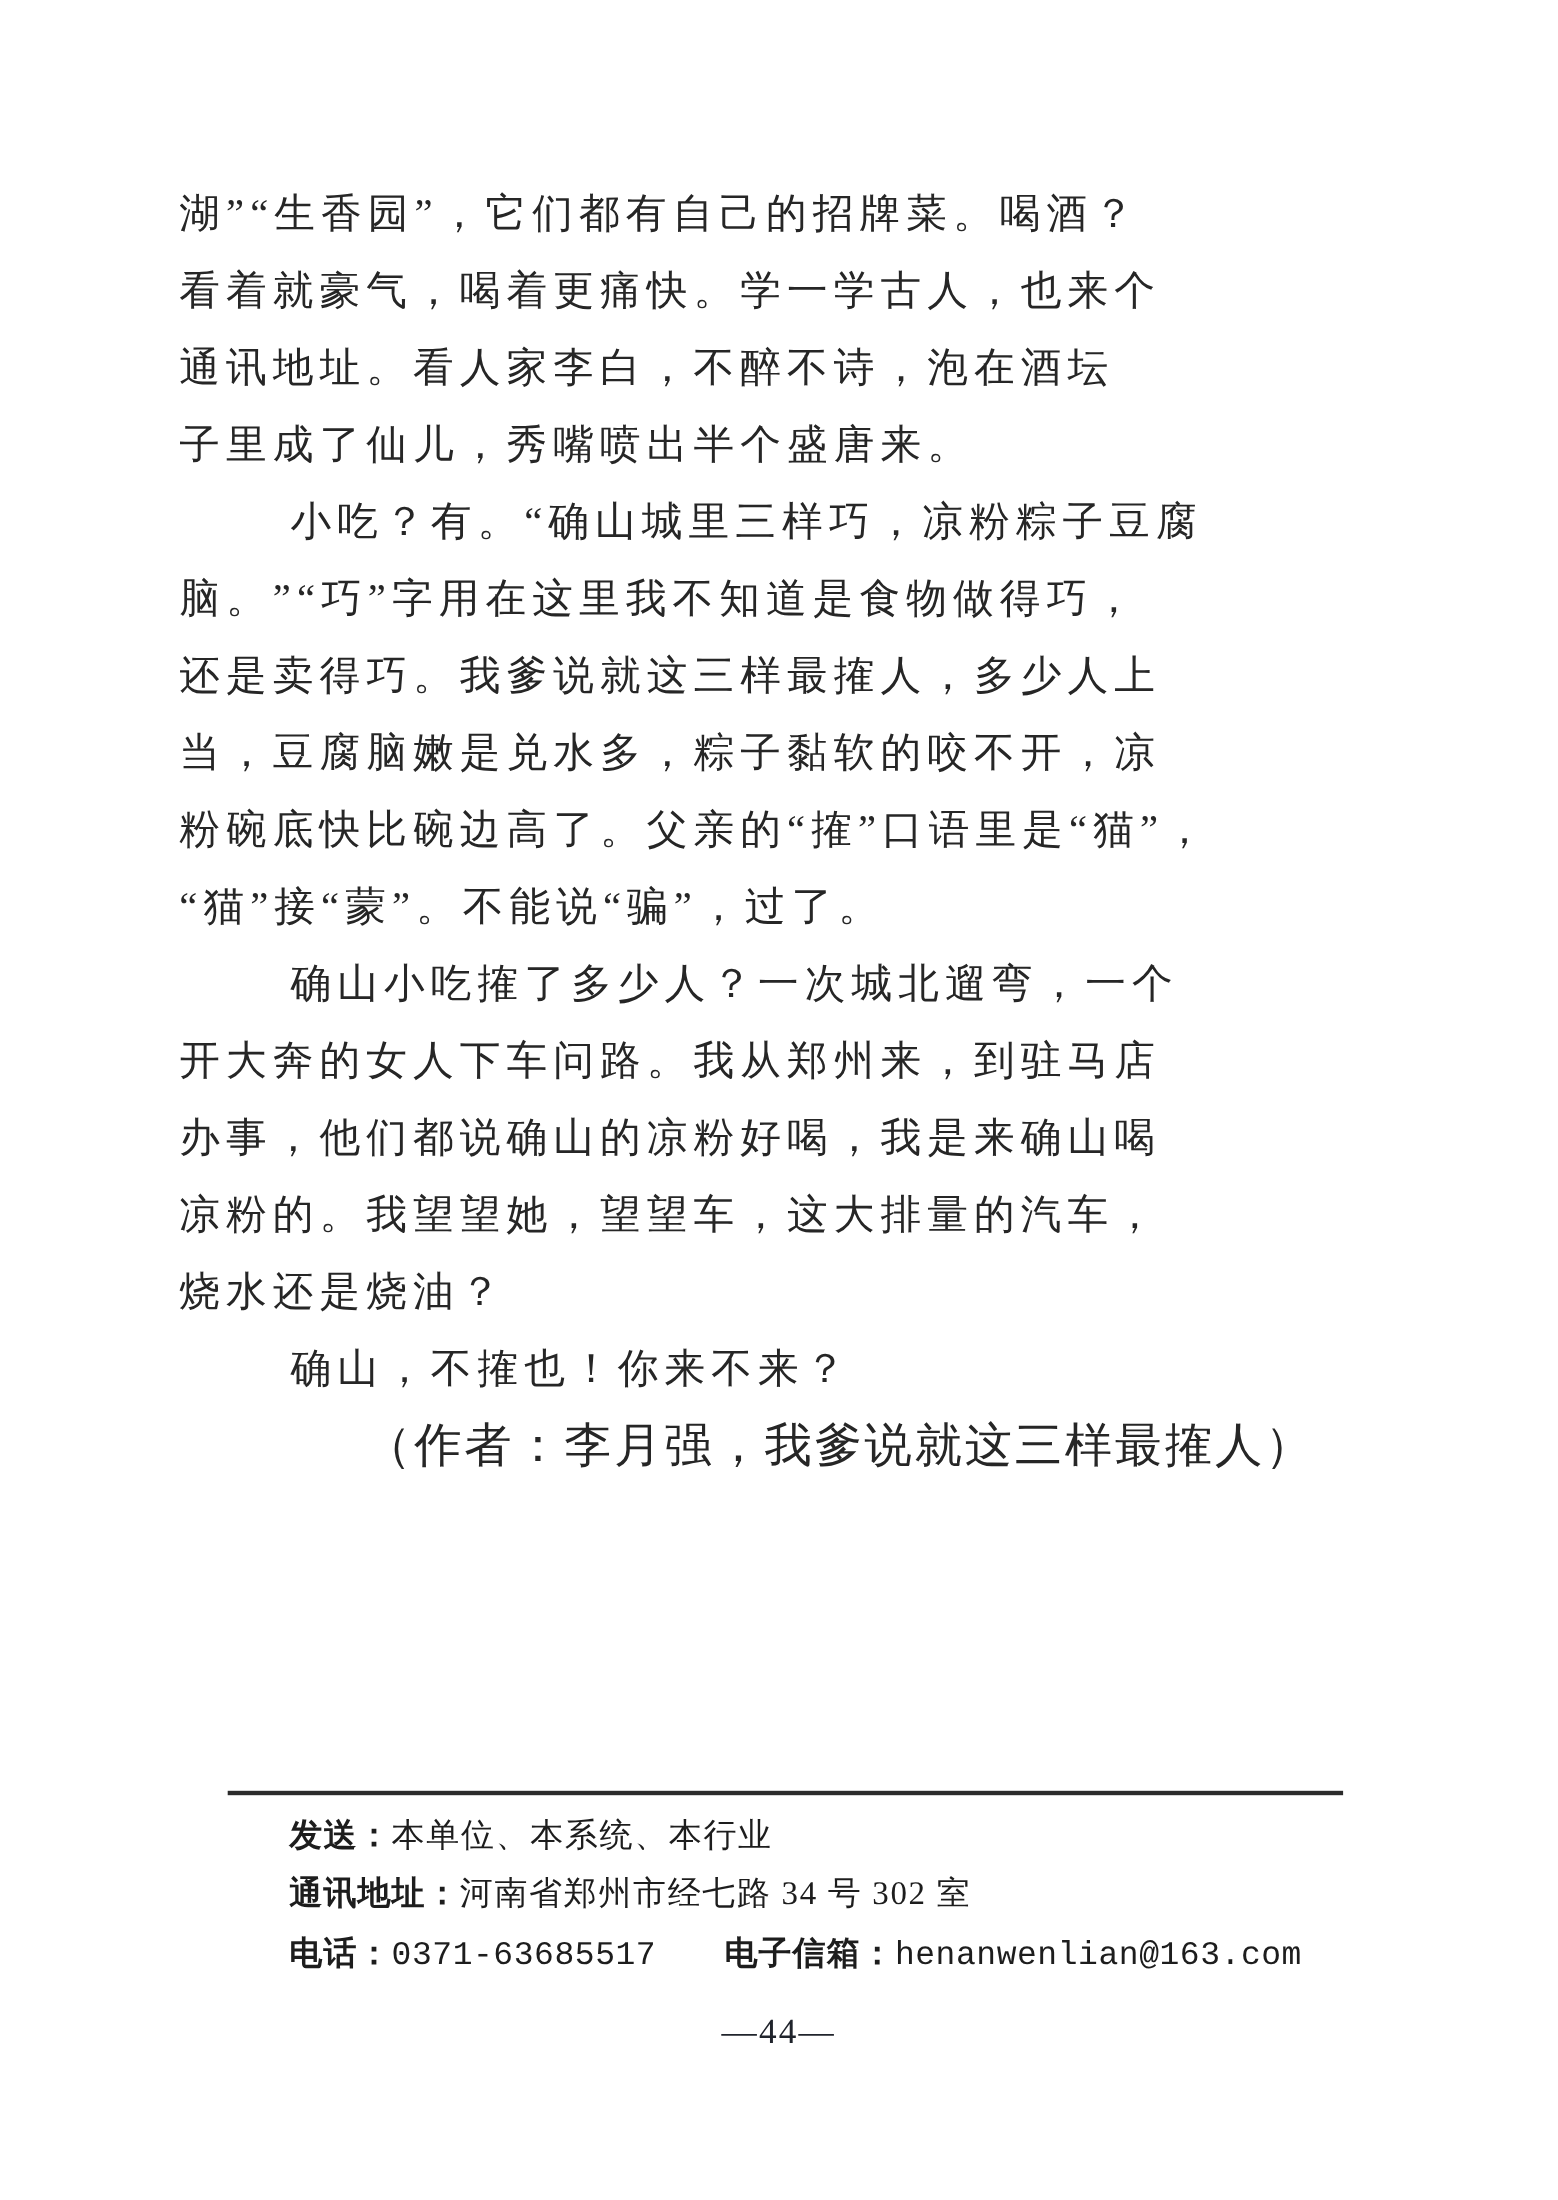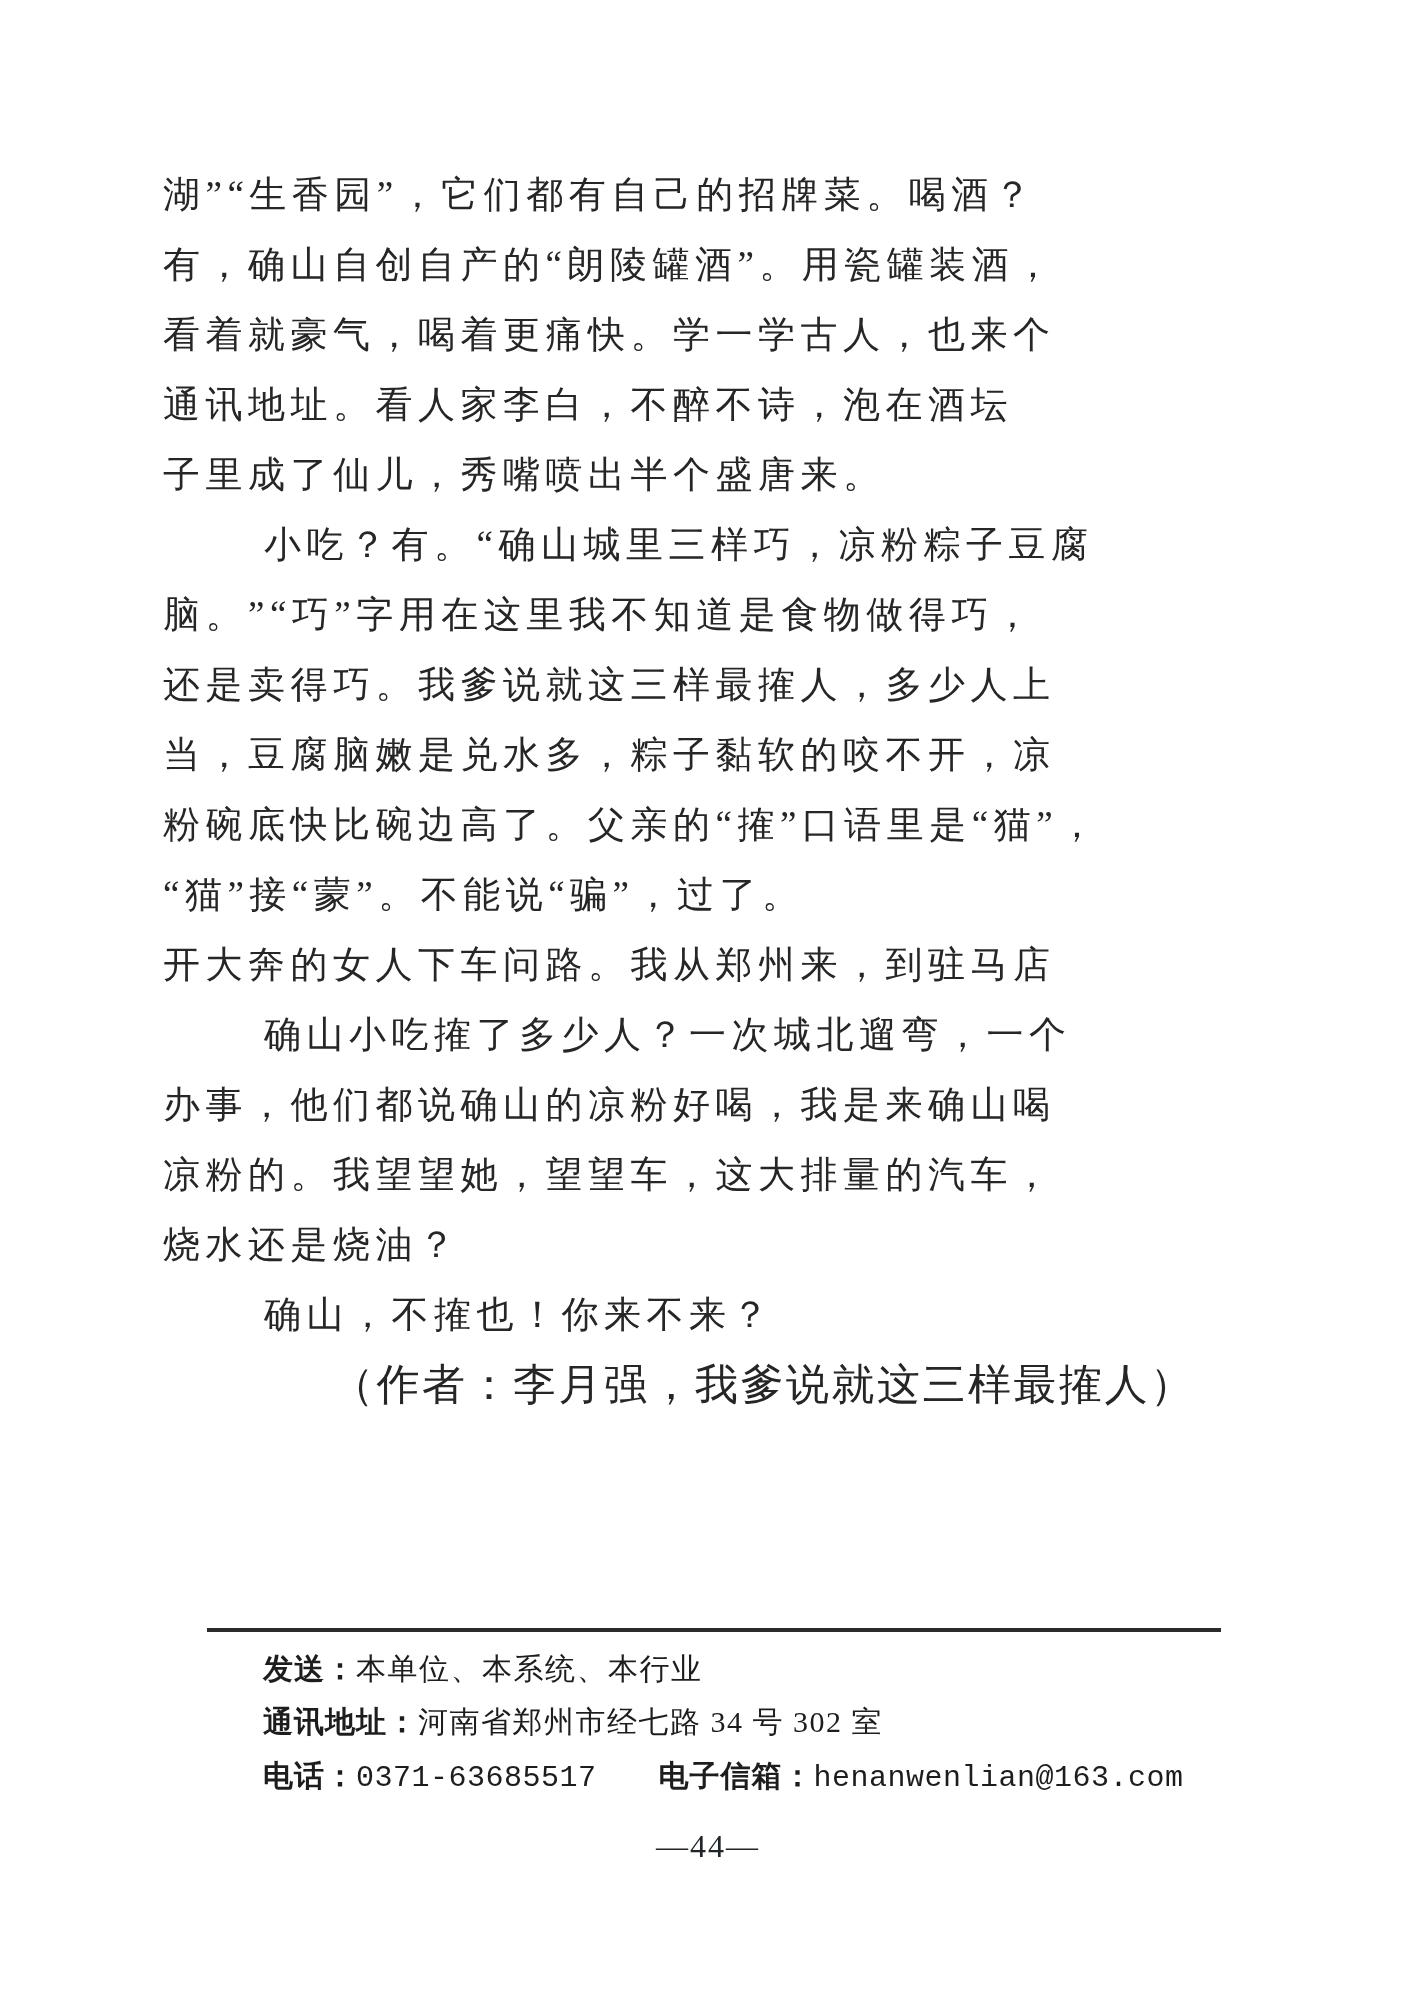--- a/index.html
+++ b/index.html
@@ -74,32 +74,31 @@
     font-family:"Liberation Serif","DejaVu Serif",serif;
   }
 </style>
 </head>
 <body>
 
 <div class="page">
 
   <div class="article" id="article">
       <div class="line">湖”“生香园”，它们都有自己的招牌菜。喝酒？</div>
-      <div class="line">有，确山自创自产的“朗陵罐酒”。用瓷罐装酒，</div>
       <div class="line">看着就豪气，喝着更痛快。学一学古人，也来个</div>
       <div class="line">通讯地址。看人家李白，不醉不诗，泡在酒坛</div>
       <div class="line">子里成了仙儿，秀嘴喷出半个盛唐来。</div>
       <div class="line indent-2">小吃？有。“确山城里三样巧，凉粉粽子豆腐</div>
       <div class="line">脑。”“巧”字用在这里我不知道是食物做得巧，</div>
       <div class="line">还是卖得巧。我爹说就这三样最搉人，多少人上</div>
       <div class="line">当，豆腐脑嫩是兑水多，粽子黏软的咬不开，凉</div>
       <div class="line">粉碗底快比碗边高了。父亲的“搉”口语里是“猫”，</div>
       <div class="line">“猫”接“蒙”。不能说“骗”，过了。</div>
+      <div class="line indent-2">确山小吃搉了多少人？一次城北遛弯，一个</div>
       <div class="line">开大奔的女人下车问路。我从郑州来，到驻马店</div>
-      <div class="line indent-2">确山小吃搉了多少人？一次城北遛弯，一个</div>
       <div class="line">办事，他们都说确山的凉粉好喝，我是来确山喝</div>
       <div class="line">凉粉的。我望望她，望望车，这大排量的汽车，</div>
       <div class="line">烧水还是烧油？</div>
       <div class="line indent-2">确山，不搉也！你来不来？</div>
       <div class="line author">（作者：李月强，我爹说就这三样最搉人）</div>
     </div>
 
   <div class="footer-rule"></div>
 
   <div class="footer-line l1">

